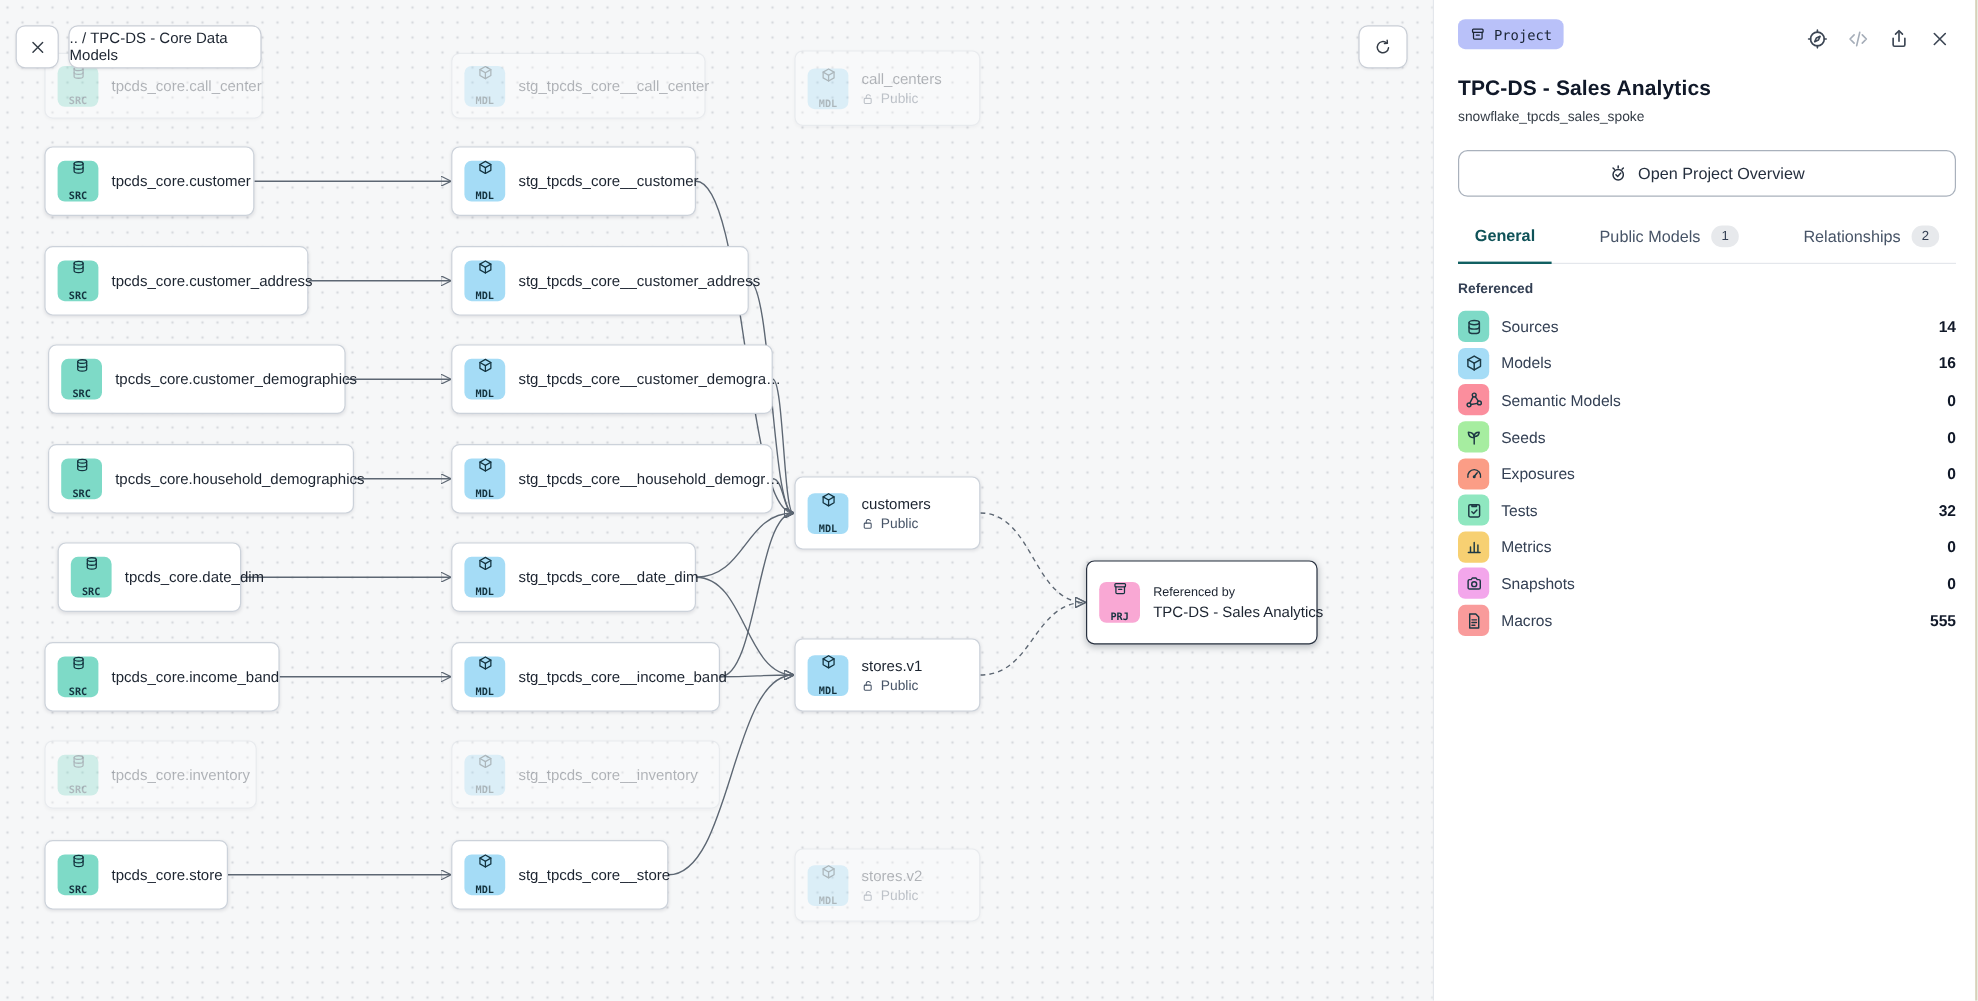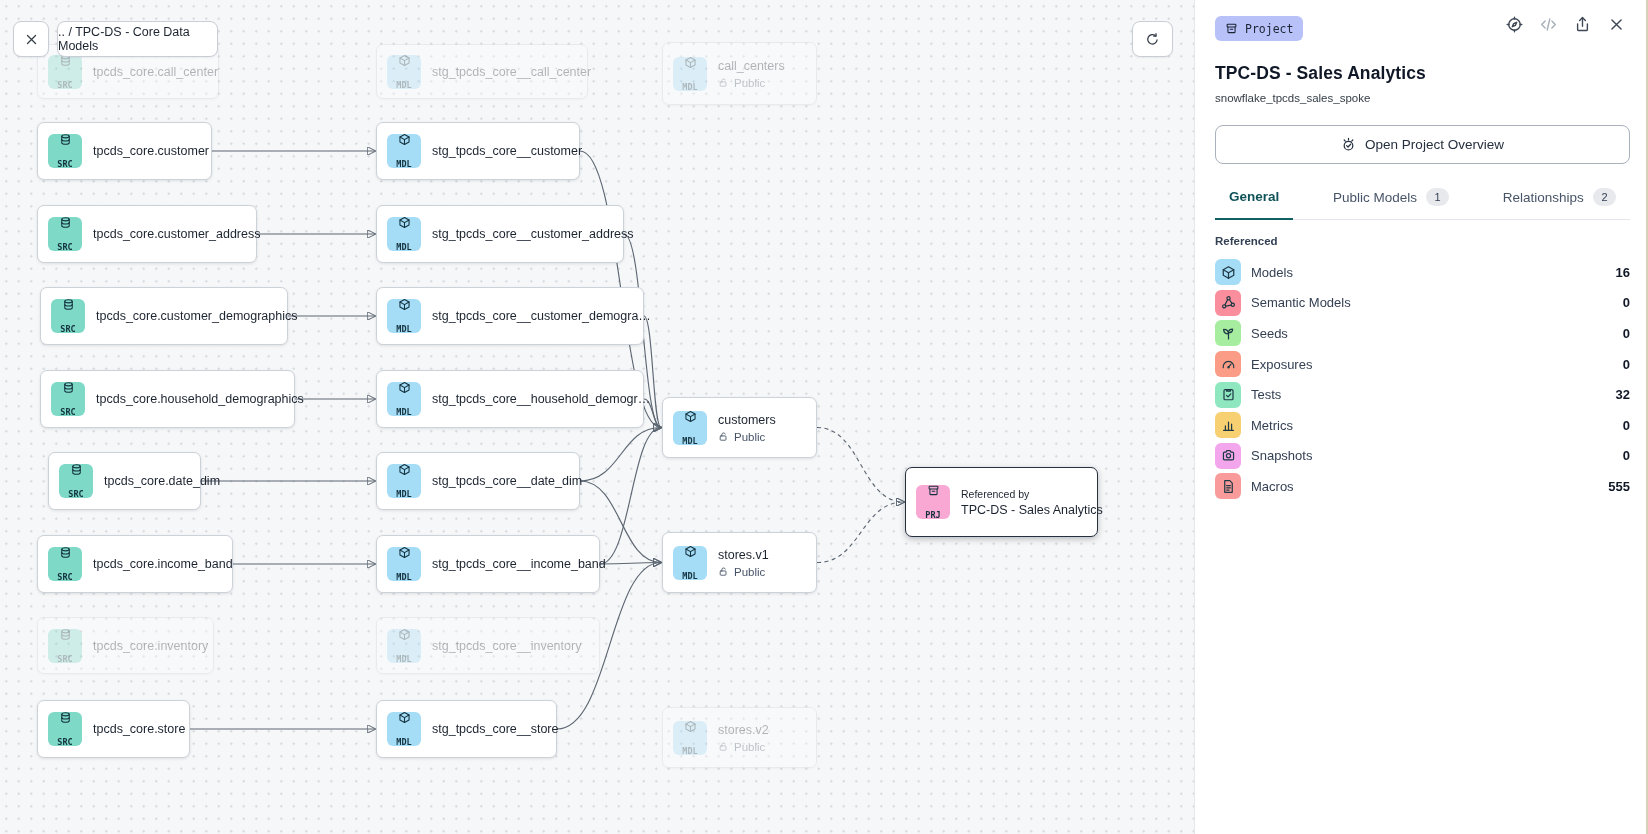--- a/index.html
+++ b/index.html
@@ -58,21 +58,21 @@
   #searchbar input::placeholder { color:#667085; }
   #btn-refresh { left:1132px; width:41px; justify-content:center; color:#343c46; cursor:pointer; }
   .tbox svg { width:15px; height:15px; }
 
   
   .panel {
     position:absolute; top:0; right:0; width:454px; height:834px; z-index:20;
     background:#fff; border-left:1px solid #e4e7ec; padding:16px 18px 0 20px;
   }
   .edge-strip { position:absolute; right:0; top:0; width:2px; height:100%; background:#d6d2b9; }
-  .panel-head { display:flex; justify-content:space-between; align-items:flex-start; }
+  .panel-head { display:flex; justify-content:space-between; align-items:flex-end; }
   .badge-project {
     display:flex; align-items:center; gap:7px; height:25px; padding:0 10px;
     background:#b9c1f9; border-radius:6px; color:#1a2433;
     font-family:"DejaVu Sans Mono", monospace; font-size:11.5px; font-weight:500;
   }
   .badge-project svg { width:13px; height:13px; }
   .head-icons { display:flex; gap:17px; align-items:center; margin-right:5px; }
   .head-icons .hicon { color:#3c4654; cursor:pointer; }
   .head-icons .hicon svg { width:17px; height:17px; }
   .head-icons .icon-code { color:#a6aeb9; }
@@ -639,20 +639,33 @@
     </div>
     <div class="tab">
       <span>Relationships</span>
       <span class="tab-badge">2</span>
     </div>
   </div>
 
   <div class="res-heading">Referenced</div>
   <div class="res-list" id="res-list">
       <div class="res-row">
+    <span class="res-icon sicon" style="background: rgb(126, 218, 199);">
+          <span class="glyph">
+            <svg viewBox="0 0 16 16">
+              <ellipse cx="8" cy="4.1" rx="4.6" ry="1.9"></ellipse>
+              <path d="M3.4 4.1v7.8c0 1 2.1 1.9 4.6 1.9s4.6-.9 4.6-1.9V4.1"></path>
+              <path d="M3.4 8c0 1 2.1 1.9 4.6 1.9S12.6 9 12.6 8"></path>
+            </svg>
+          </span>
+        </span>
+    <span class="res-label">Sources</span>
+    <span class="res-count">14</span>
+  </div>
+      <div class="res-row">
     <span class="res-icon sicon" style="background: rgb(165, 220, 246);">
           <span class="glyph">
             <svg viewBox="0 0 16 16">
               <path d="M8 1.8 13.6 5v6L8 14.2 2.4 11V5Z"></path>
               <path d="M2.4 5 8 8.2 13.6 5"></path>
               <path d="M8 8.2v6"></path>
             </svg>
           </span>
         </span>
     <span class="res-label">Models</span>

